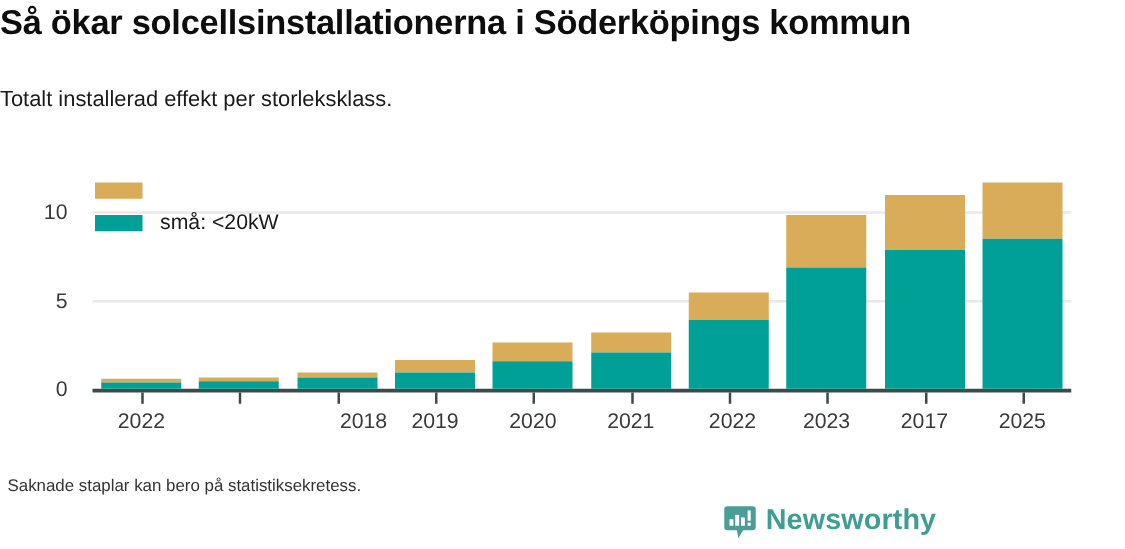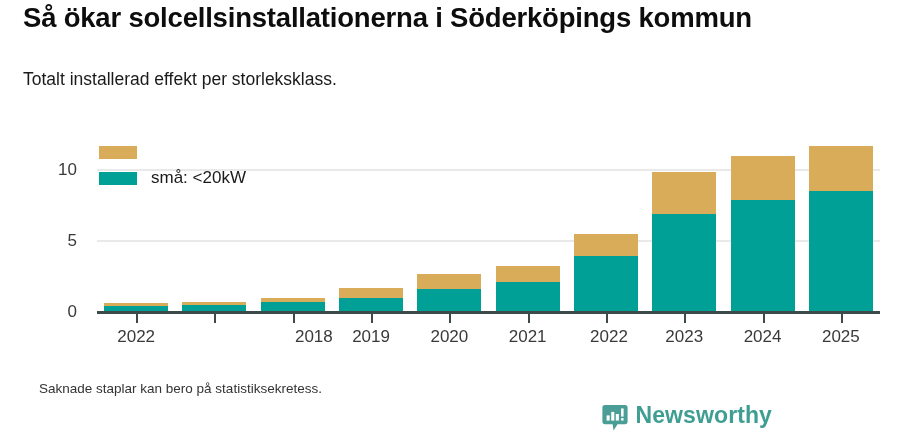--- a/index.html
+++ b/index.html
@@ -14,21 +14,20 @@
     color: #1a1a1a;
     overflow: hidden;
     position: relative;
   }
 
   .page {
     position: relative;
     width: 757px;
     height: 439px;
     box-sizing: border-box;
-    margin-left: 23px;
   }
 
   
   .title {
     position: absolute;
     left: 0px;
     top: 2px;
     font-size: 27.5px;
     font-weight: bold;
     letter-spacing: -0.2px;
@@ -142,21 +141,21 @@
     position: absolute;
     width: 80px;
     text-align: center;
     font-size: 17px;
     color: #3a3a3a;
   }
 
   
   .note {
     position: absolute;
-    left: 16px;
+    left: 6px;
     top: 381px;
     font-size: 13.5px;
     color: #333333;
     white-space: nowrap;
   }
   .brand {
     position: absolute;
     right: 8px;
     top: 404px;
     display: flex;
@@ -262,21 +261,21 @@
   </div>
 
   <div class="xlabels" id="xlabels">
       <div class="xlabel" style="left: 73.15px;">2022</div>
       <div class="xlabel" style="left: 229.75px; text-align: right;">2018</div>
       <div class="xlabel" style="left: 308.05px;">2019</div>
       <div class="xlabel" style="left: 386.35px;">2020</div>
       <div class="xlabel" style="left: 464.65px;">2021</div>
       <div class="xlabel" style="left: 546px;">2022</div>
       <div class="xlabel" style="left: 621.25px;">2023</div>
-      <div class="xlabel" style="left: 699.55px;">2024</div>
+      <div class="xlabel" style="left: 699.55px;">2017</div>
       <div class="xlabel" style="left: 777.85px;">2025</div>
     </div>
 
   <div class="note">Saknade staplar kan bero på statistiksekretess.</div>
 
   <div class="brand">
     <span class="brand-icon">
       <svg width="26" height="28" viewBox="0 0 26 28" xmlns="http://www.w3.org/2000/svg">
         <path d="M3 1 H23 A2.6 2.6 0 0 1 25.6 3.6 V17.6 A2.6 2.6 0 0 1 23 20.2 H15.5 L11.6 26.6 L10.6 20.2 H3 A2.6 2.6 0 0 1 0.4 17.6 V3.6 A2.6 2.6 0 0 1 3 1 Z" fill="#4a9e96"></path>
         <rect x="4.6" y="11.4" width="3.1" height="5.2" fill="#ffffff"></rect>

